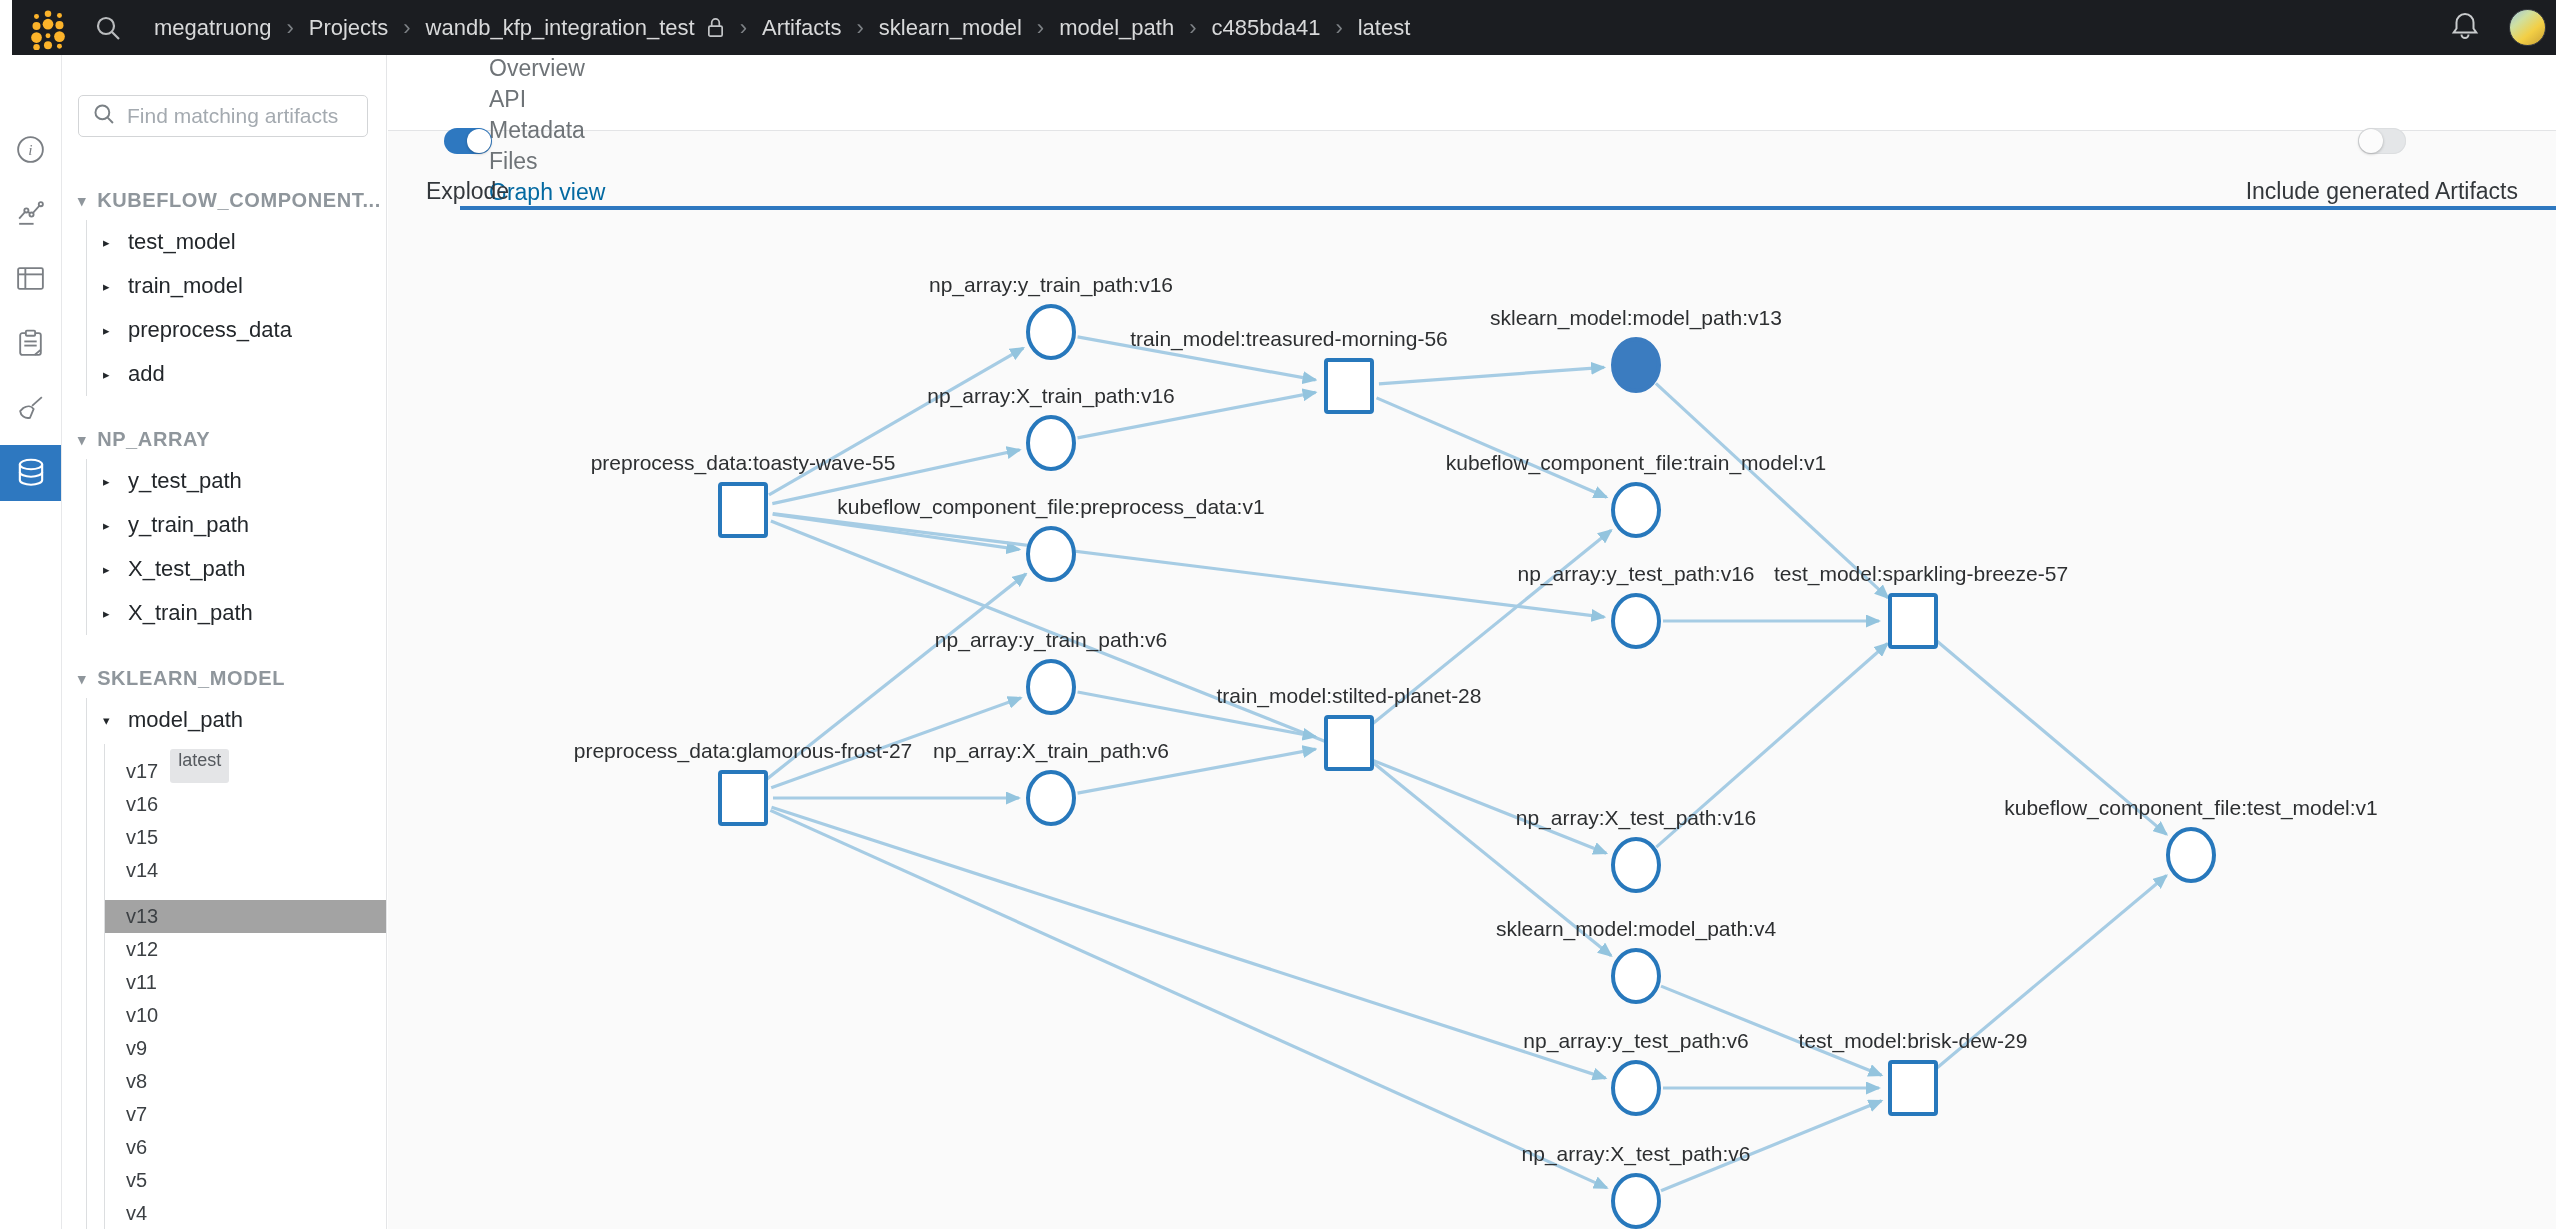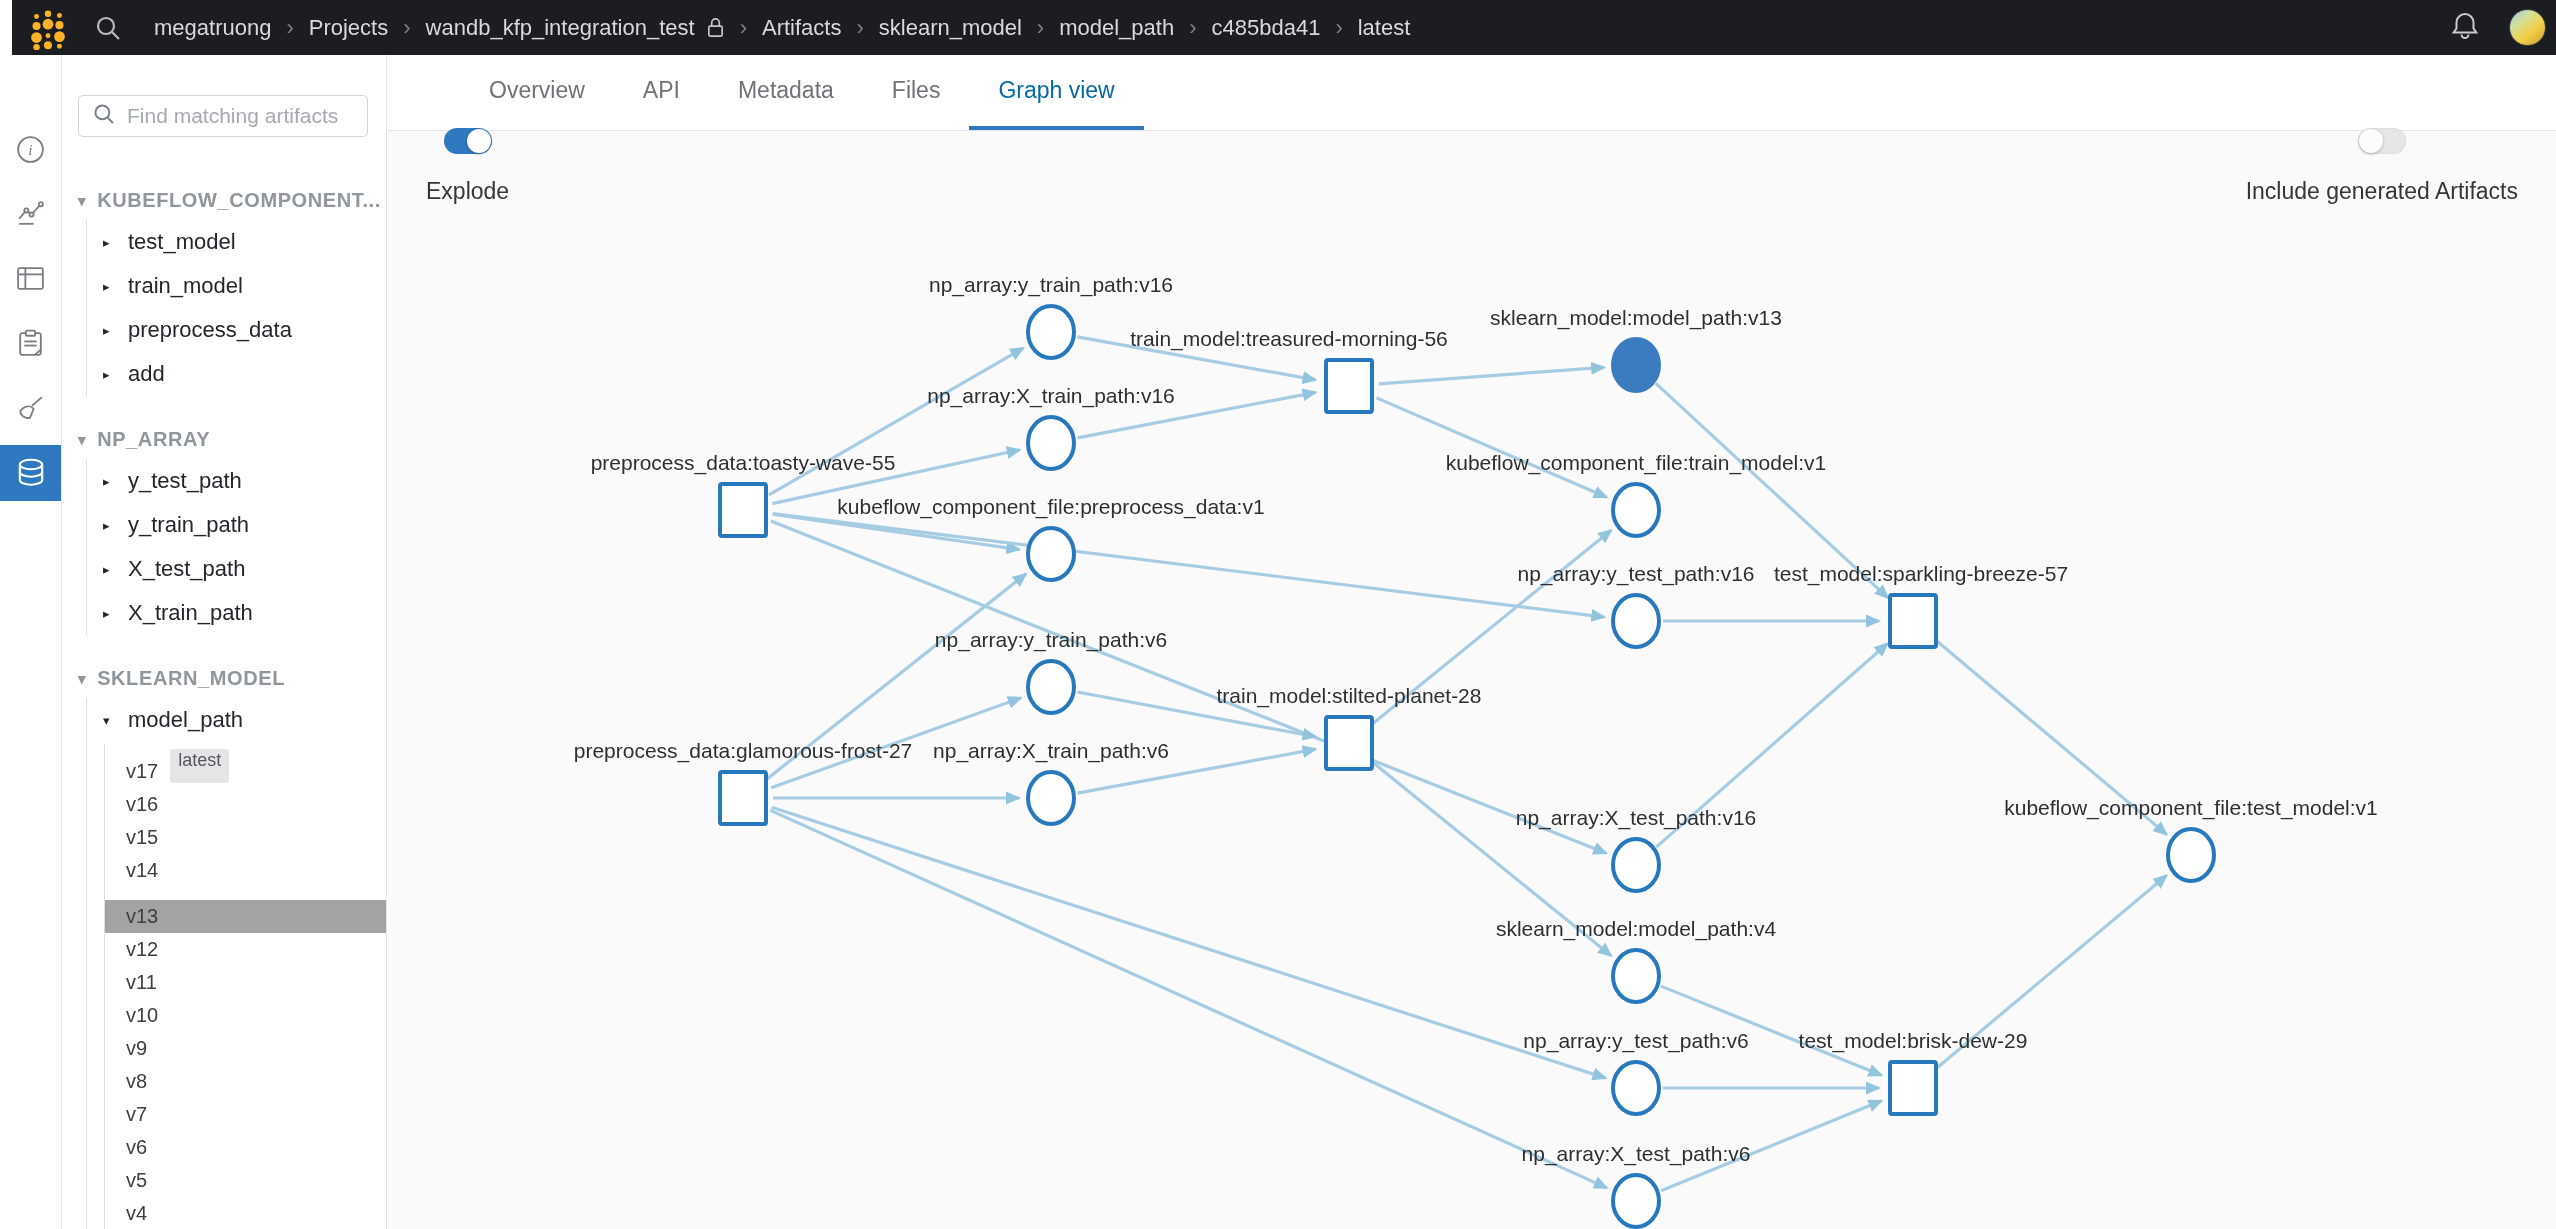--- a/index.html
+++ b/index.html
@@ -37,21 +37,21 @@
   .group { border-left:1px solid #dcdee0; margin-left:8px; margin-top:4px; }
   .titem { display:flex; align-items:center; gap:13px; padding:9px 0 9px 16px; font-size:22px; color:#23272b; cursor:pointer; }
   .titem .arrow { font-size:13px; color:#23272b; width:12px; }
   .versions { border-left:1px solid #dcdee0; margin-left:17px; margin-top:2px; }
   .vrow { display:flex; align-items:flex-end; gap:12px; font-size:20px; color:#3c4044; padding:5px 0 5px 21px; cursor:pointer; }
   .vrow.selected { background:#a3a3a3;margin-top:13px; }
   .badge { background:#e4e5e7; border-radius:3px; padding:1px 8px 12px; font-size:18px; color:#55595e; }
 
   
   .main { position:absolute; top:55px; left:388px; right:0; bottom:0; background:#fafafa; }
-  .tabbar { height:76px; background:#fff; border-bottom:1px solid #e3e4e6; display:flex; align-items:stretch; padding-left:72px; }
+  .tabbar { height:76px; background:#fff; border-bottom:1px solid #e3e4e6; display:flex; align-items:stretch; padding-left:72px;flex-direction:column; }
   .tab { display:flex; align-items:center; padding:0 29px; font-size:23px; color:#6e7377; cursor:pointer; border-bottom:4px solid transparent; }
   .tab.active { color:#0369a1; border-bottom-color:#2e78c0; }
   .toolbar { height:70px; display:flex; align-items:center; justify-content:space-between; padding:0 38px 0 38px; }
   .toggle-group { display:flex; align-items:center; gap:24px; font-size:23px; color:#33373b;flex-direction:column; }
   .switch { width:48px; height:26px; border-radius:14px; position:relative; cursor:pointer; flex:none; }
   .switch.on { background:#2e78c0; }
   .switch.off { background:#e4e6e8; box-shadow:inset 0 0 0 1px #dcdee0; }
   .knob { position:absolute; top:1px; width:24px; height:24px; border-radius:50%; background:#fff; box-shadow:0 1px 3px rgba(0,0,0,.25); }
   .switch.on .knob { right:1px; }
   .switch.off .knob { left:1px; background:#fcfcfc; }

